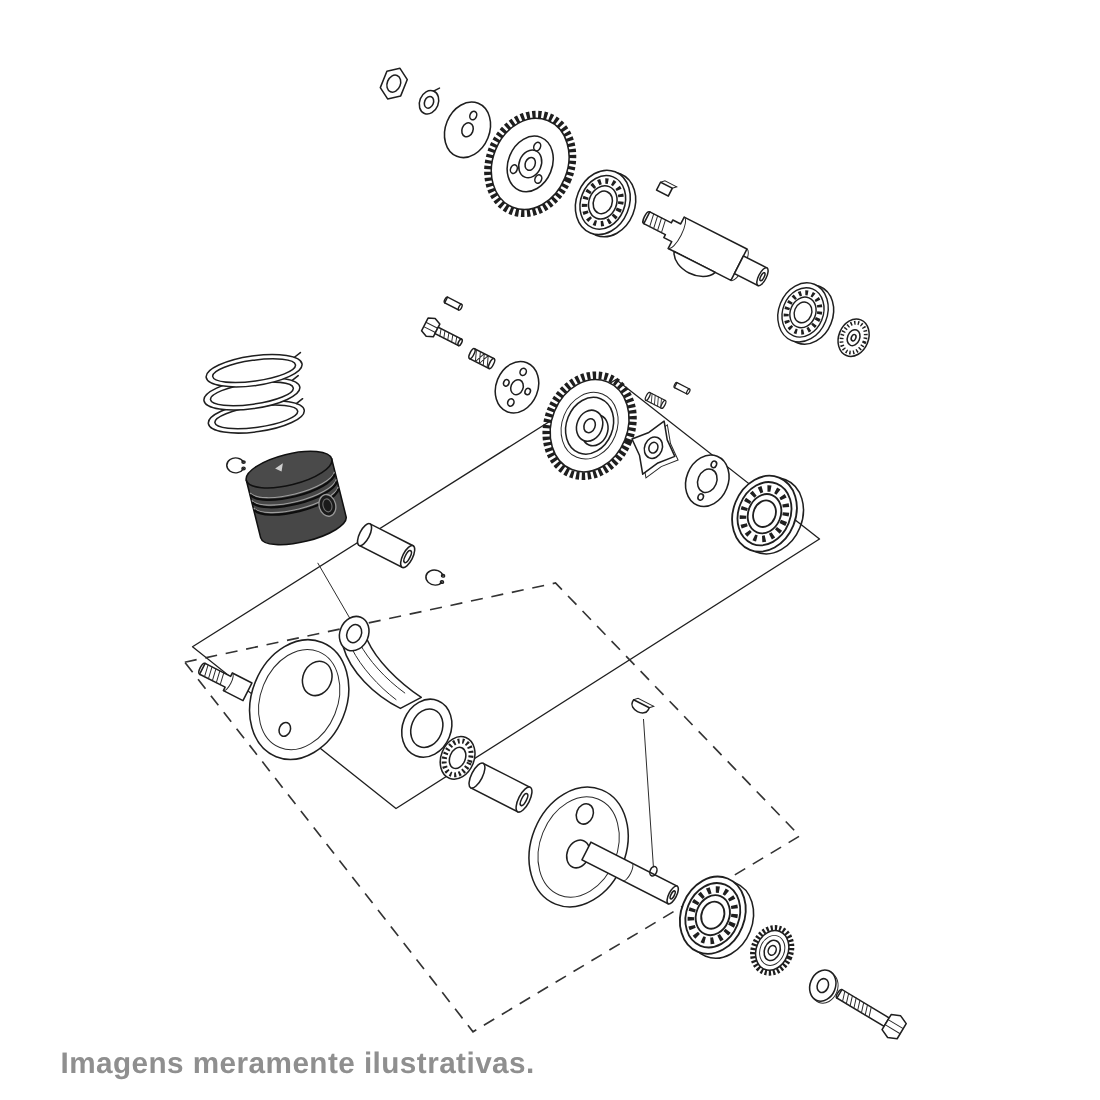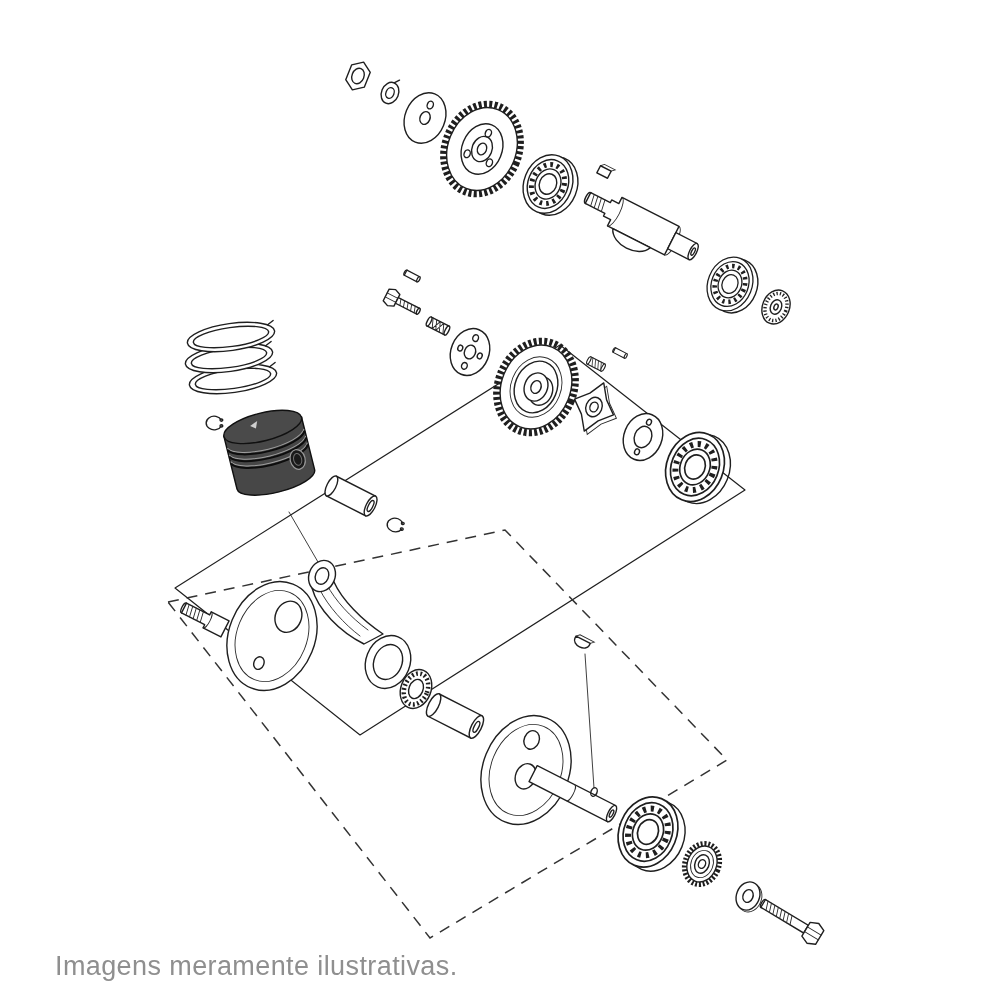--- a/index.html
+++ b/index.html
@@ -1,17 +1,17 @@
 <!DOCTYPE html>
 <html><head>
 <meta charset="utf-8">
 <style>
   html,body { margin:0; padding:0; background:#ffffff; }
   .stage { position:relative; width:1000px; height:1000px; background:#ffffff; overflow:hidden;
-           font-family:"Liberation Sans", sans-serif; }
+           font-family:"Liberation Sans", sans-serif;font-weight:bold; }
   svg { display:block; }
   .s    { fill:none; stroke:#1f1f1f; stroke-width:1.4; stroke-linecap:round; stroke-linejoin:round; }
   .sw   { fill:#ffffff; stroke:#1f1f1f; stroke-width:1.4; stroke-linejoin:round; }
   .thin { fill:none; stroke:#2a2a2a; stroke-width:0.9; stroke-linecap:round; }
   .teeth   { fill:none; stroke:#1f1f1f; stroke-width:7;   stroke-dasharray:3 2.3; }
   .teeth-s { fill:none; stroke:#1f1f1f; stroke-width:5;   stroke-dasharray:2 1.8; }
   .balls   { fill:none; stroke:#1f1f1f; stroke-width:5;   stroke-dasharray:2.6 4; }
   .dots    { fill:none; stroke:#1f1f1f; stroke-width:3.5; stroke-dasharray:1.3 2; }
   .dash    { fill:none; stroke:#333333; stroke-width:1.5; stroke-dasharray:11 8; }
   .groove    { fill:none; stroke:#0d0d0d; stroke-width:2; }

